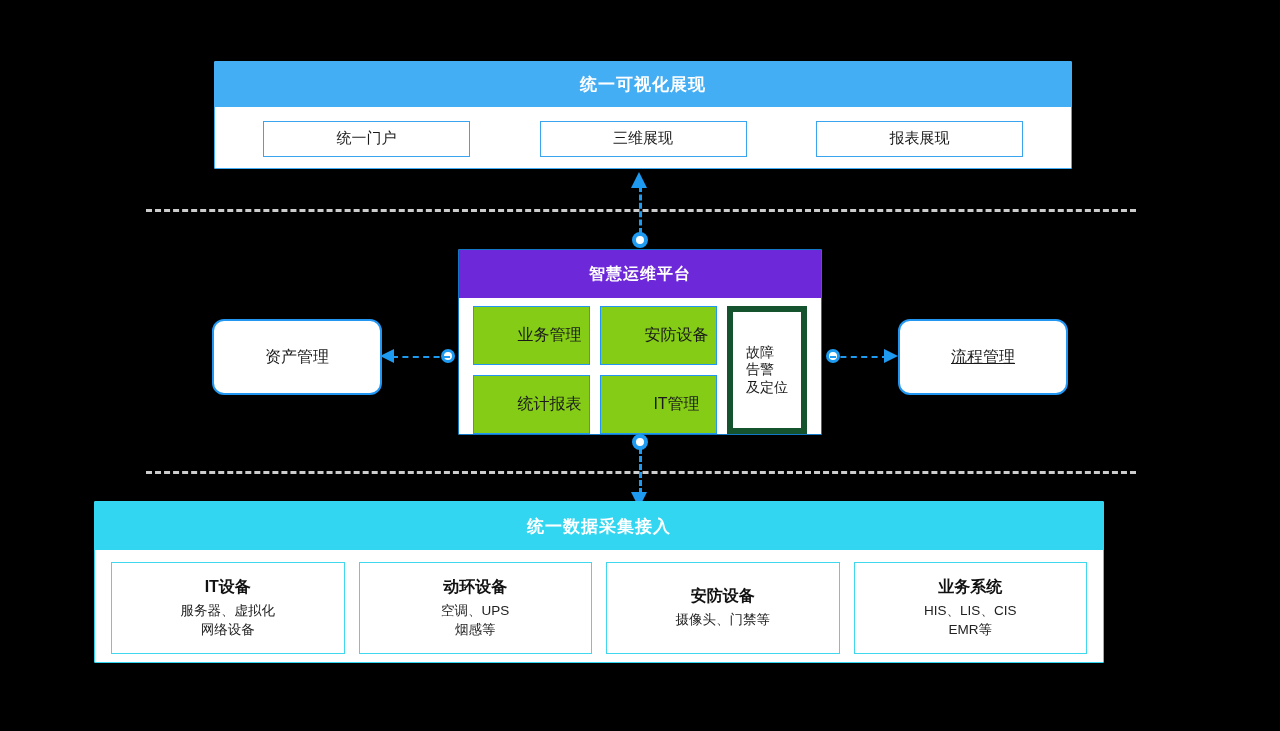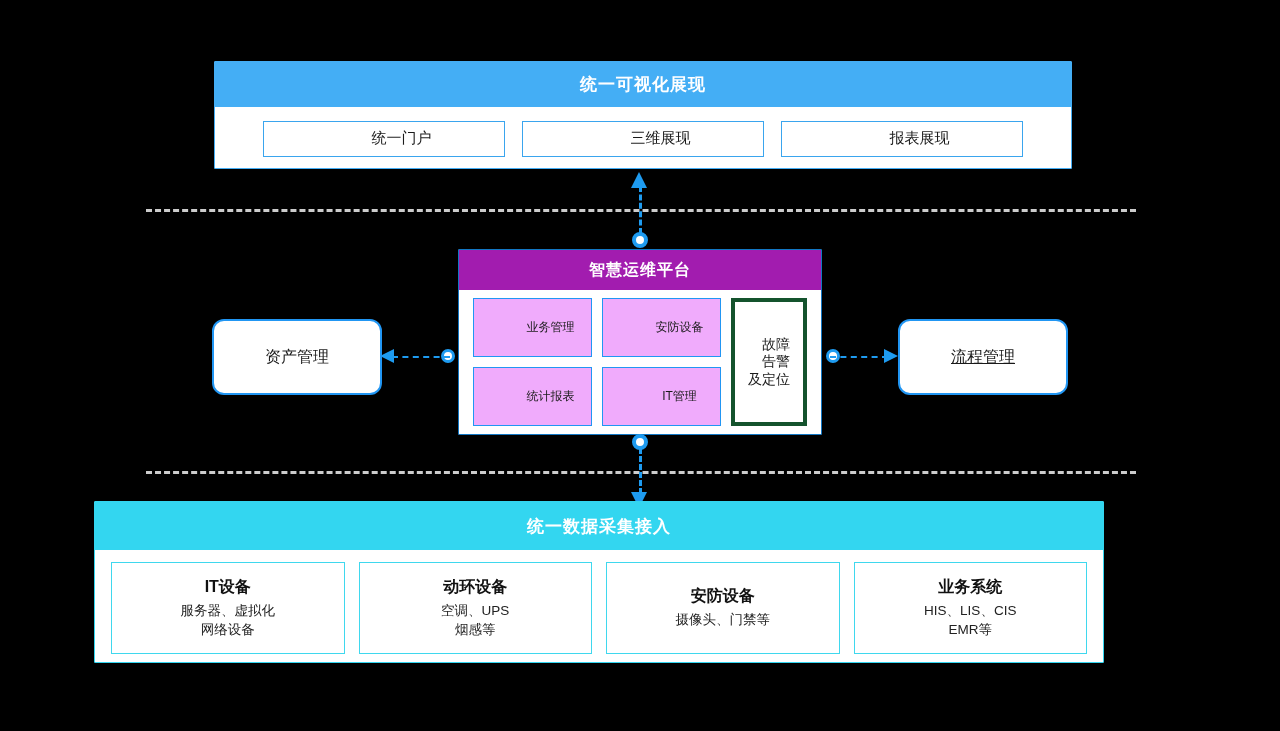--- a/index.html
+++ b/index.html
@@ -68,69 +68,68 @@
   .top-chip {
     width: 205px;
     height: 34px;
     border: 1px solid #3aa5ee;
     background: #ffffff;
     display: flex;
     align-items: center;
     justify-content: center;
     font-size: 15px;
     color: #1a1a1a;
-    padding-left: 35px;
   }
 
   
   #platform-panel {
     left: 458px;
     top: 249px;
     width: 364px;
     height: 186px;
     border: 1px solid #1277c4;
   }
   #platform-panel .panel-head {
-    height: 40px;
-    background: #a21caf;
+    height: 48px;
+    background: #6d28d9;
     font-size: 16px;
     text-align: center;
   }
   .platform-body {
     box-sizing: border-box;
     height: 146px;
     padding: 8px 14px 10px 14px;
     display: flex;
     gap: 10px;
   }
   .platform-grid {
     flex: 1 1 auto;
     display: grid;
     grid-template-columns: 1fr 1fr;
     grid-template-rows: 1fr 1fr;
     gap: 10px;
   }
   .plat-cell {
     border: 1px solid #2196f3;
-    background: #f0abfc;
-    display: flex;
-    align-items: center;
-    justify-content: center;
-    font-size: 12px;
+    background: #84cc16;
+    display: flex;
+    align-items: center;
+    justify-content: center;
+    font-size: 16px;
     color: #1a1a1a;
     padding-left: 36px;
   }
   .plat-tall {
     width: 68px;
-    border: 4px solid #14532d;
-    background: #ffffff;
-    display: flex;
-    align-items: center;
-    justify-content: center;
-    text-align: right;
+    border: 6px solid #14532d;
+    background: #ffffff;
+    display: flex;
+    align-items: center;
+    justify-content: center;
+    text-align: left;
     font-size: 14px;
     line-height: 1.25;
     color: #1a1a1a;
   }
 
   
   .side-box {
     position: absolute;
     width: 170px;
     height: 76px;

